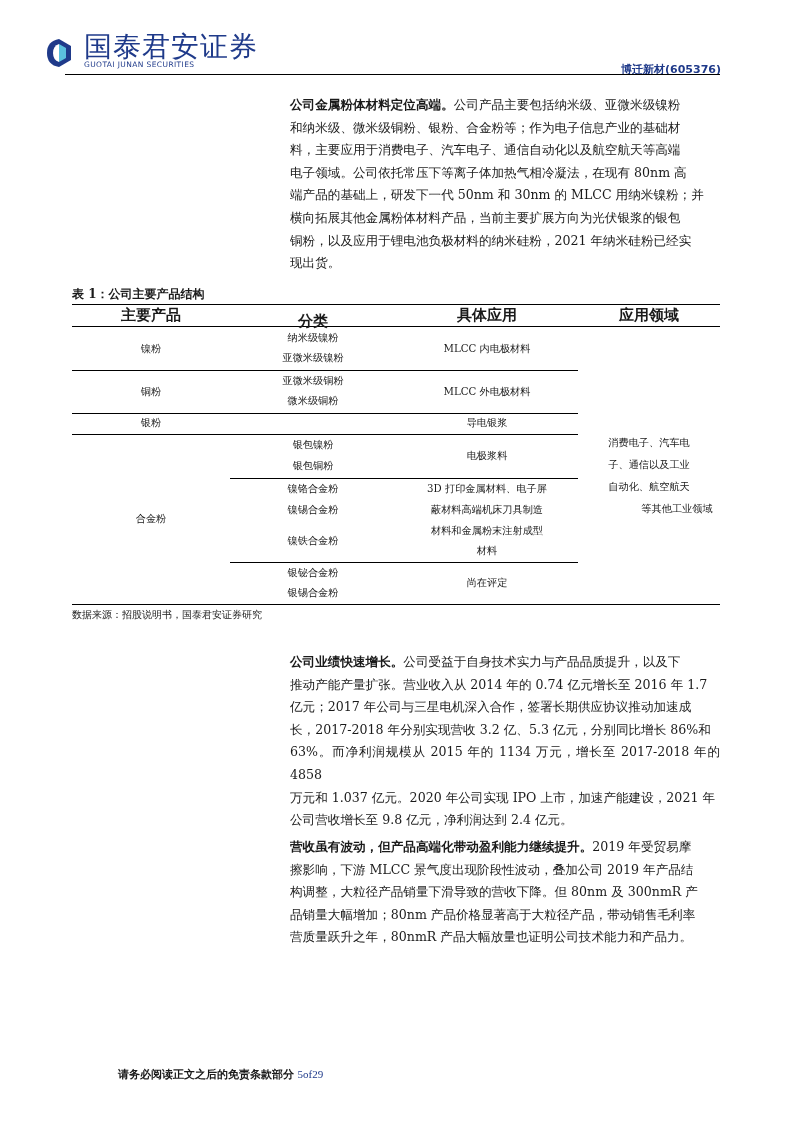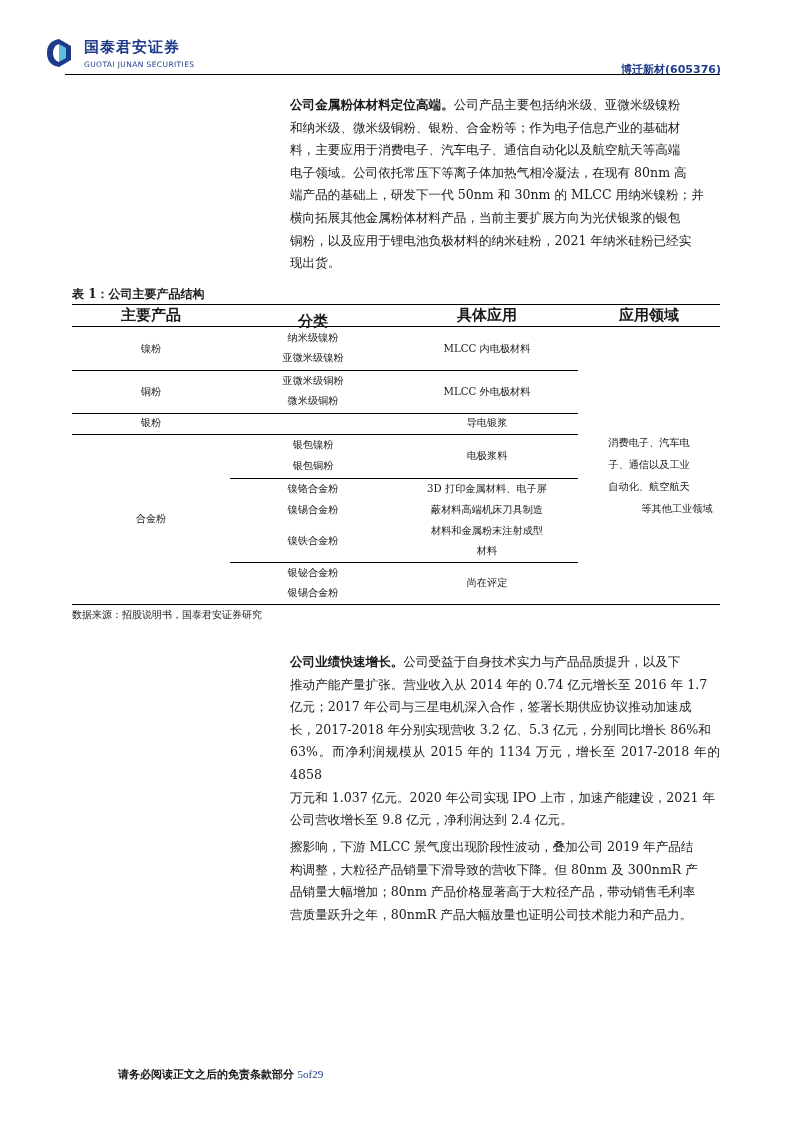--- a/index.html
+++ b/index.html
@@ -2,21 +2,21 @@
 <html><head>
 <meta charset="utf-8">
 <style>
   html, body { margin:0; padding:0; background:#fff; }
   body { width:793px; height:1122px; position:relative; overflow:hidden;
          font-family:"DejaVu Serif","Liberation Serif",serif; color:#1a1a1a; }
   .abs { position:absolute; }
   
   .logo-mark { left:44px; top:38px; width:30px; height:30px; }
   .logo-cn { left:84px; top:36px; font-family:"DejaVu Sans","Liberation Sans",sans-serif;
-             font-weight:bold; font-size:15px; color:#1f3a8a; letter-spacing:1px; line-height:22px; }
+             font-weight:normal; font-size:28px; color:#1f3a8a; letter-spacing:1px; line-height:22px; }
   .logo-en { left:84px; top:60px; font-family:"DejaVu Sans","Liberation Sans",sans-serif;
              font-size:7.5px; color:#1f3a8a; letter-spacing:0.4px; line-height:9px; }
   .header-ticker { right:72px; top:62px; font-family:"DejaVu Sans","Liberation Sans",sans-serif;
              font-weight:bold; font-size:11px; color:#1f3a8a; }
   .header-rule { left:65px; top:74px; width:655px; height:1px; background:#000; }
   
   .para { left:290px; width:430px; font-size:12.6px; line-height:22.6px; text-align:justify; }
   .para b { font-weight:bold; }
   
   .table-title { left:72px; top:286px; font-size:12px; font-weight:bold; }
@@ -112,20 +112,21 @@
   <div><b>公司业绩快速增长。</b><span>公司受益于自身技术实力与产品品质提升，以及下</span></div>
   <div>推动产能产量扩张。营业收入从 2014 年的 0.74 亿元增长至 2016 年 1.7</div>
   <div>亿元；2017 年公司与三星电机深入合作，签署长期供应协议推动加速成</div>
   <div>长，2017-2018 年分别实现营收 3.2 亿、5.3 亿元，分别同比增长 86%和</div>
   <div>63%。而净利润规模从 2015 年的 1134 万元，增长至 2017-2018 年的 4858</div>
   <div>万元和 1.037 亿元。2020 年公司实现 IPO 上市，加速产能建设，2021 年</div>
   <div>公司营收增长至 9.8 亿元，净利润达到 2.4 亿元。</div>
 </div>
 
 <div class="abs para" style="top:836px">
+  <div><b>营收虽有波动，但产品高端化带动盈利能力继续提升。</b><span>2019 年受贸易摩</span></div>
   <div>擦影响，下游 MLCC 景气度出现阶段性波动，叠加公司 2019 年产品结</div>
   <div>构调整，大粒径产品销量下滑导致的营收下降。但 80nm 及 300nmR 产</div>
   <div>品销量大幅增加；80nm 产品价格显著高于大粒径产品，带动销售毛利率</div>
   <div>营质量跃升之年，80nmR 产品大幅放量也证明公司技术能力和产品力。</div>
 </div>
 
 <div class="abs footer">
   <b>请务必阅读正文之后的免责条款部分</b>
   <span class="pg">5of29</span>
 </div>

